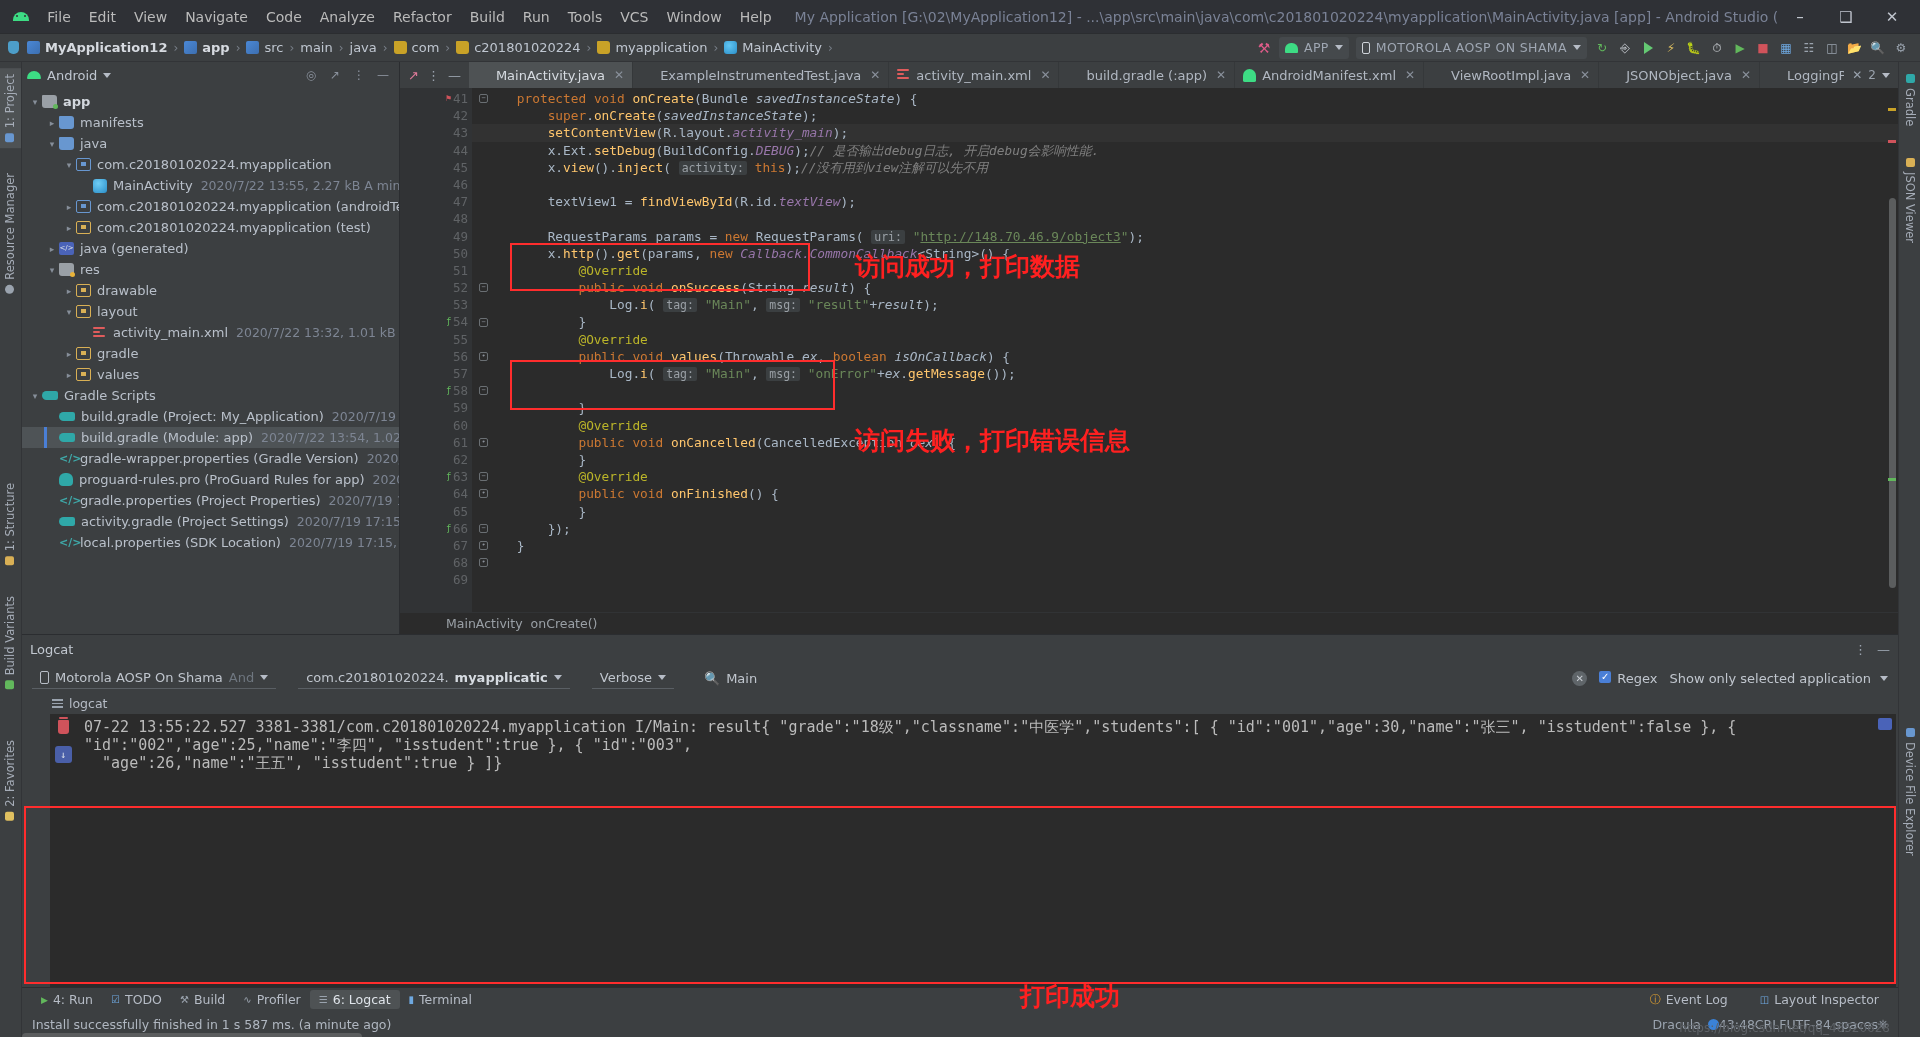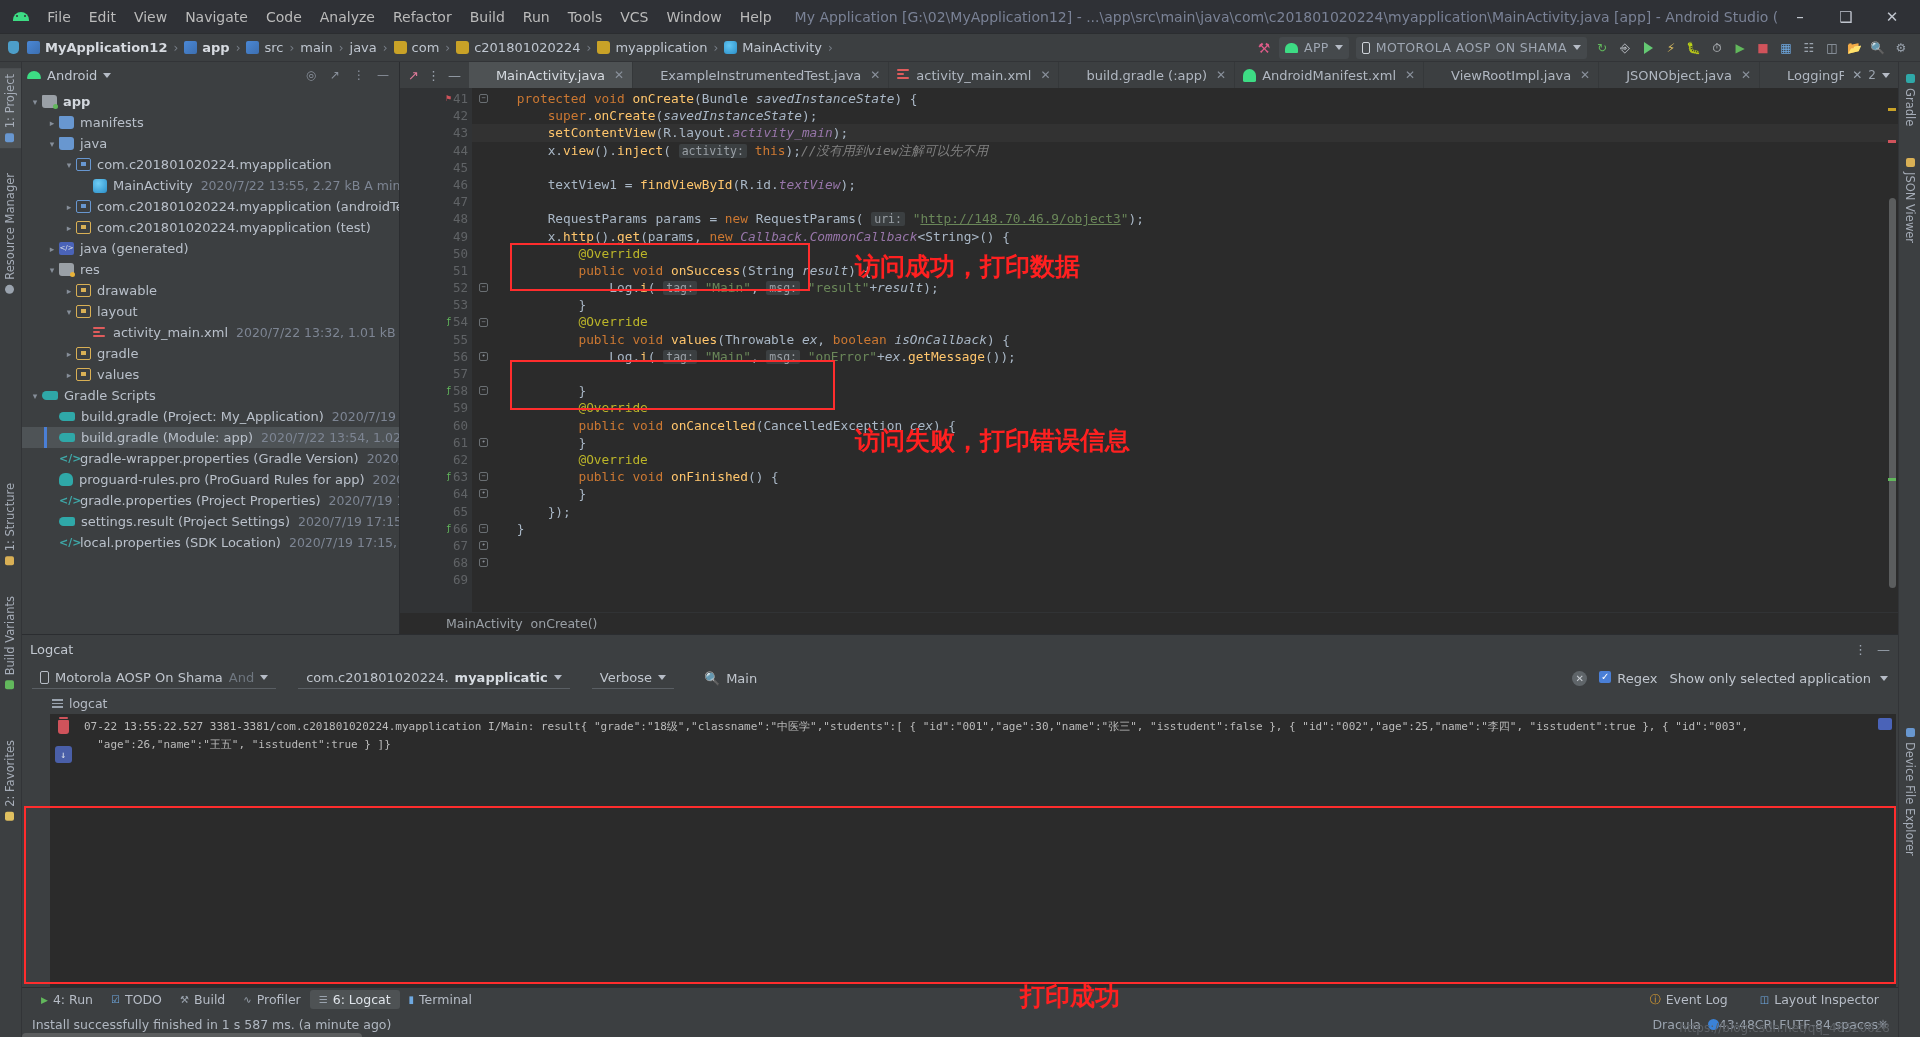--- a/index.html
+++ b/index.html
@@ -131,21 +131,21 @@
   .lc-sel .mut { color:#6f7780; }
   .lc-sel .bold { font-weight:bold; color:#d6dbe1; }
   .phone-ic { width:9px;height:13px; border:1.4px solid #b8bec7; border-radius:2px; }
   .lc-right { margin-left:auto; display:flex; align-items:center; gap:12px; font-size:13px; color:#c0c6ce; }
   .cbx { width:12px;height:12px; background:#4a7fd6; border-radius:2px; position:relative; }
   .cbx::after { content:"✓"; position:absolute; inset:0; color:#fff; font-size:10px; text-align:center; line-height:12px; }
   .xcirc { width:15px;height:15px; border-radius:50%; background:#5f6569; color:#c9ced4; font-size:10px; text-align:center; line-height:15px; }
   .srch-ic { color:#9aa3ae; font-size:13px; }
 
   .lc-body { flex:1 1 auto; background:#2b2b2b; margin:0 2px 0 28px; position:relative; overflow:hidden; font-family:"DejaVu Sans Mono","Liberation Mono",monospace; }
-  .lc-line { white-space:pre-wrap; font-size:11px; color:#bbbbbb; line-height:18px; padding:0 6px; }
+  .lc-line { white-space:pre-wrap; font-size:15px; color:#bbbbbb; line-height:18px; padding:0 6px; }
   .lc-tabbar { height:21px; background:#3c3f41; display:flex; align-items:center; padding-left:30px; gap:6px; font-size:12.5px; color:#b6bcc6; flex:0 0 21px; }
   .hamb { width:11px; height:9px; position:relative; }
   .hamb i { position:absolute; left:0; width:11px; height:1.6px; background:#9aa3ae; }
   .lc-gut { position:absolute; left:0; top:0; width:26px; height:100%; }
   .trash { width:11px;height:14px; background:#d0535b; border-radius:1px 1px 3px 3px; position:relative; }
   .trash::before { content:""; position:absolute; top:-3px; left:1px; width:9px; height:2px; background:#d0535b; border-radius:1px; }
   .dlbtn { width:17px;height:17px; background:#4a5fa8; border-radius:3px; color:#dfe4ea; font-size:10px; text-align:center; line-height:17px; }
 
   
   .tools-bar { height:24px; background:#3c3f41; display:flex; align-items:center; padding:0 10px; gap:0; flex:0 0 24px; border-top:1px solid #2b2d30; }
@@ -433,21 +433,21 @@
                 <span class="arrow"></span>
                 <span class="i-code">&lt;/&gt;</span>
                 <span class="lbl-name">gradle.properties (Project Properties)</span>
                 <span class="lbl-meta">2020/7/19 17:15, 1.09 kB</span>
               </div>
               <div class="row" style="padding-left: 23px; position: relative;">
                 <span class="arrow"></span>
                 <span class="i-grad">
                   <i></i>
                 </span>
-                <span class="lbl-name">settings.result (Project Settings)</span>
+                <span class="lbl-name">activity.gradle (Project Settings)</span>
                 <span class="lbl-meta">2020/7/19 17:15, 51 B</span>
               </div>
               <div class="row" style="padding-left: 23px; position: relative;">
                 <span class="arrow"></span>
                 <span class="i-code">&lt;/&gt;</span>
                 <span class="lbl-name">local.properties (SDK Location)</span>
                 <span class="lbl-meta">2020/7/19 17:15, 419 B</span>
               </div>
             </div>
         </div>
@@ -614,20 +614,21 @@
                   <span class="fold">•</span>
                 </div>
                 <div class="gln">
                   <span>69</span>
                 </div>
               </div>
             <div class="codecol" id="codecol">
                 <div class="cl">    <span class="kw">protected</span> <span class="kw">void</span> <span class="fn">onCreate</span>(<span class="cls-n">Bundle</span> <span class="par">savedInstanceState</span>) {</div>
                 <div class="cl">        <span class="kw">super</span>.<span class="fn">onCreate</span>(<span class="par">savedInstanceState</span>);</div>
                 <div class="cl hl">        <span class="fn">setContentView</span>(R.layout.<span class="fld">activity_main</span>);</div>
+                <div class="cl">        x.Ext.<span class="fn">setDebug</span>(BuildConfig.<span class="fld">DEBUG</span>);<span class="cm">// 是否输出debug日志, 开启debug会影响性能.</span></div>
                 <div class="cl">        x.<span class="fn">view</span>().<span class="fn">inject</span>( <span class="hint">activity:</span> <span class="kw">this</span>);<span class="cm">//没有用到view注解可以先不用</span></div>
                 <div class="cl">&nbsp;</div>
                 <div class="cl">        textView1 = <span class="fn">findViewById</span>(R.id.<span class="fld">textView</span>);</div>
                 <div class="cl">&nbsp;</div>
                 <div class="cl">        RequestParams params = <span class="kw">new</span> RequestParams( <span class="hint">uri:</span> <span class="st">"</span><span class="lnk">http://148.70.46.9/object3</span><span class="st">"</span>);</div>
                 <div class="cl">        x.<span class="fn">http</span>().<span class="fn">get</span>(params, <span class="kw">new</span> <span class="stat">Callback.CommonCallback</span>&lt;String&gt;() {</div>
                 <div class="cl">            <span class="an">@Override</span></div>
                 <div class="cl">            <span class="kw">public</span> <span class="kw">void</span> <span class="fn">onSuccess</span>(String <span class="par">result</span>) {</div>
                 <div class="cl">                Log.<span class="fn">i</span>( <span class="hint">tag:</span> <span class="st">"Main"</span>, <span class="hint">msg:</span> <span class="st">"result"</span>+<span class="par">result</span>);</div>
                 <div class="cl">            }</div>

